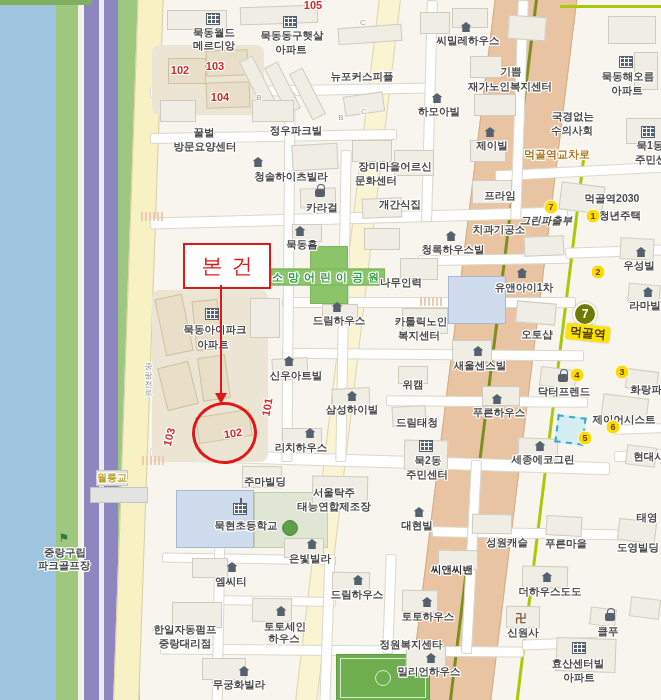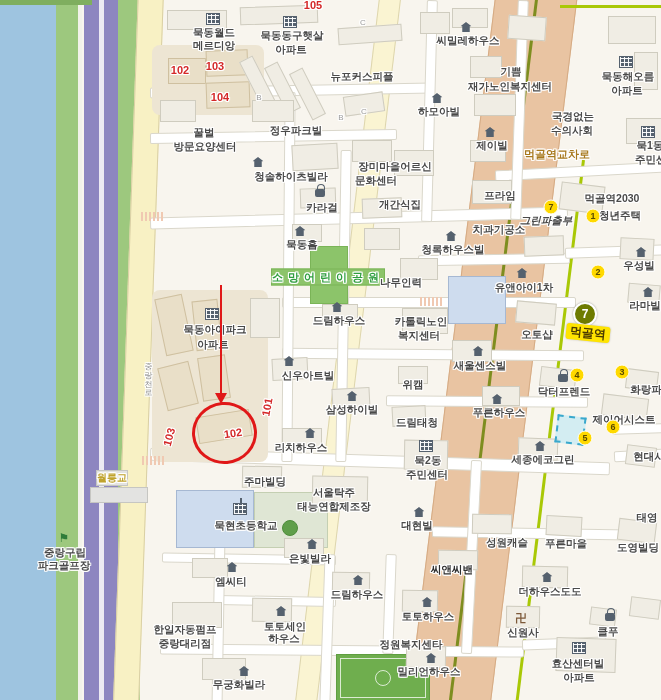--- a/index.html
+++ b/index.html
@@ -103,20 +103,23 @@
   <div class="area park" style="left:310px;top:246px;width:36px;height:56px;"></div>
   <div class="area bldg blue" style="left:176px;top:490px;width:76px;height:56px;"></div>
   <div class="area schoolyard" style="left:254px;top:492px;width:72px;height:54px;"></div>
   <div class="tree" style="left:282px;top:520px;"></div>
   <div class="area field" style="left:336px;top:654px;width:92px;height:46px;"></div>
   <div class="dash-square" style="left:556px;top:416px;"></div>
 
   <div class="line-badge">7</div>
   <div class="station-pill">먹골역</div>
 
+  <div class="anno-box">
+    <span>본건</span>
+  </div>
   <div class="anno-line"></div>
   <div class="anno-head"></div>
   <div class="anno-circle"></div>
 <div class="street" style="left: 150px; top: 85px; width: 282px; height: 9px; transform: rotate(-1deg);"></div>
     <div class="street" style="left: 150px; top: 131px; width: 245px; height: 9px; transform: rotate(-1deg);"></div>
     <div class="street" style="left: 150px; top: 212px; width: 416px; height: 10px; transform: rotate(-1.5deg);"></div>
     <div class="street" style="left: 418px; top: 254px; width: 150px; height: 9px; transform: rotate(-1deg);"></div>
     <div class="street" style="left: 282px; top: 297px; width: 292px; height: 9px; transform: rotate(0deg);"></div>
     <div class="street" style="left: 282px; top: 349px; width: 300px; height: 9px; transform: rotate(0.5deg);"></div>
     <div class="street" style="left: 386px; top: 396px; width: 200px; height: 9px; transform: rotate(0.5deg);"></div>
@@ -301,21 +304,21 @@
     <div class="lbl" style="left: 421px; top: 322px;">카톨릭노인</div>
     <div class="lbl" style="left: 419px; top: 336px;">복지센터</div>
     <div class="lbl" style="left: 524px; top: 288px;">유앤아이1차</div>
     <div class="lbl" style="left: 537px; top: 335px;">오토샵</div>
     <div class="lbl" style="left: 480px; top: 366px;">새울센스빌</div>
     <div class="lbl" style="left: 413px; top: 385px;">위캠</div>
     <div class="lbl" style="left: 564px; top: 392px;">닥터프렌드</div>
     <div class="lbl" style="left: 646px; top: 390px;">화랑파</div>
     <div class="lbl" style="left: 215px; top: 330px;">묵동아이파크</div>
     <div class="lbl" style="left: 213px; top: 345px;">아파트</div>
-    <div class="lbl" style="left: 296px; top: 376px; margin-left: 12px;">신우아트빌</div>
+    <div class="lbl" style="left: 296px; top: 376px;">신우아트빌</div>
     <div class="lbl" style="left: 352px; top: 410px;">삼성하이빌</div>
     <div class="lbl" style="left: 417px; top: 423px;">드림태청</div>
     <div class="lbl" style="left: 499px; top: 413px;">푸른하우스</div>
     <div class="lbl" style="left: 301px; top: 448px;">리치하우스</div>
     <div class="lbl" style="left: 624px; top: 420px;">제이어시스트</div>
     <div class="lbl" style="left: 649px; top: 457px;">현대사</div>
     <div class="lbl" style="left: 265px; top: 482px;">주마빌딩</div>
     <div class="lbl" style="left: 334px; top: 493px;">서울탁주</div>
     <div class="lbl" style="left: 334px; top: 507px;">태능연합제조장</div>
     <div class="lbl" style="left: 246px; top: 526px;">묵현초등학교</div>

